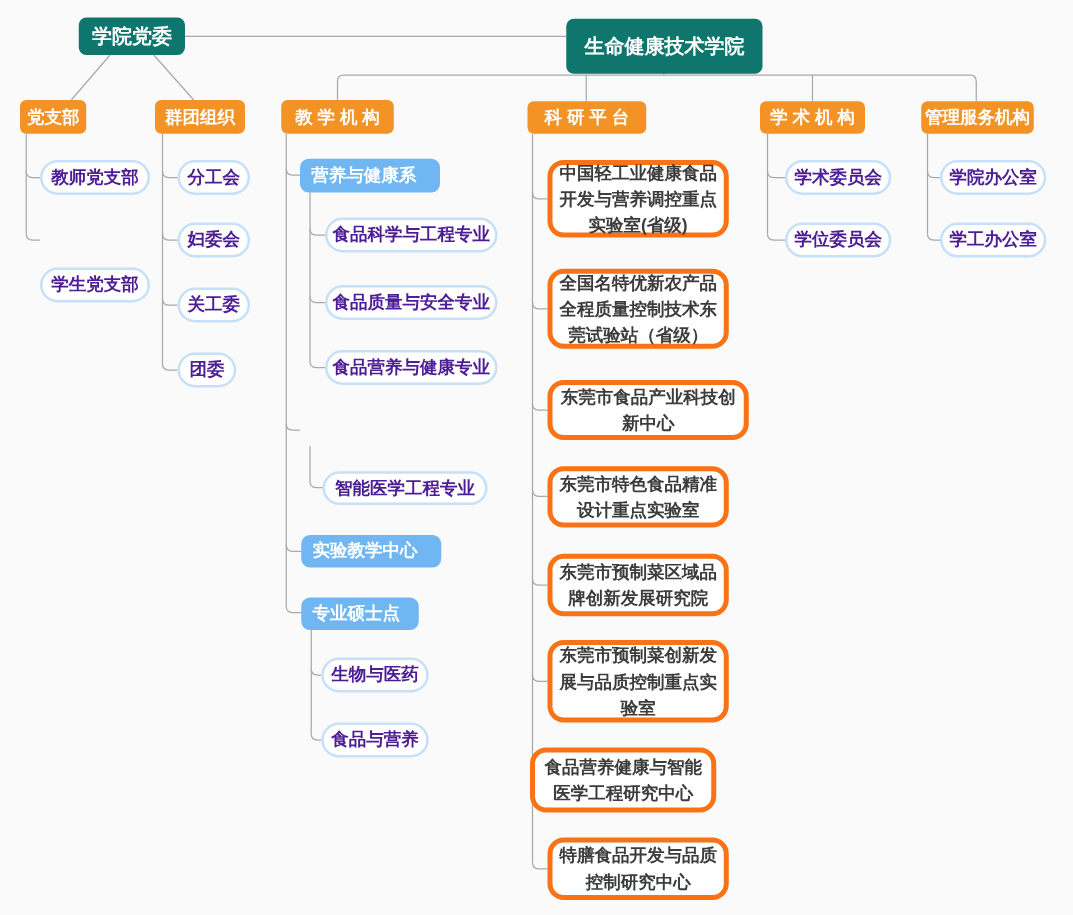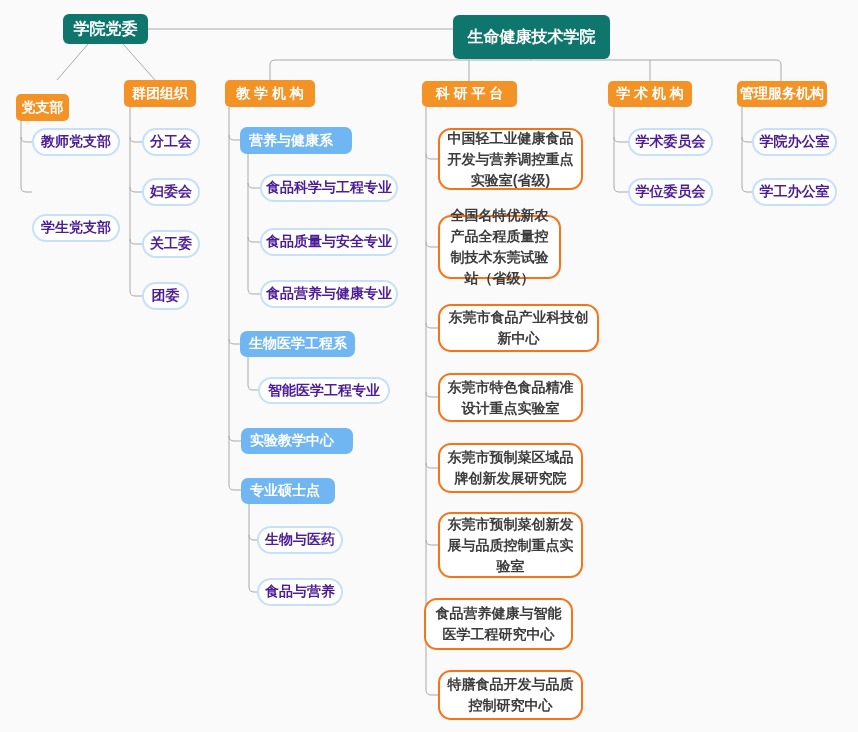--- a/index.html
+++ b/index.html
@@ -16,21 +16,21 @@
   .node{
     position:absolute;box-sizing:border-box;z-index:1;
     display:flex;align-items:center;justify-content:center;
     font-weight:bold;text-align:center;white-space:nowrap;
   }
   .green{background:#0f766e;color:#fff;border-radius:6px;font-size:16px;}
   .orange{background:#f39225;color:#fff;border-radius:5px;font-size:14px;}
   .blue{background:#6fb6f2;color:#fff;border-radius:7px;font-size:14px;justify-content:flex-start;padding-left:9px;}
   .pill{background:#fff;border:2px solid #c6e0f8;border-radius:15px;color:#4c1d95;font-size:14px;}
   .card{
-    background:#fff;border:2px solid #f97316;border-radius:13px;color:#3c3c3c;
+    background:#fff;border:4px solid #f97316;border-radius:13px;color:#3c3c3c;
     font-size:14px;line-height:21px;white-space:normal;padding:2px 4px;
   }
   .card span{display:block;width:100%;text-align:center;}
 </style>
 </head>
 <body>
 
 <div class="canvas">
 
   <svg class="connectors" width="858" height="732" viewBox="0 0 858 732">
@@ -86,53 +86,52 @@
     <path d="M614 187 Q614 192 619 192 H628"></path>
 
     <path d="M742 107 V187"></path>
     <path d="M742 137 Q742 142 747 142 H752"></path>
     <path d="M742 187 Q742 192 747 192 H752"></path>
   </svg>
 
   <div class="node green" style="left:63px;top:14px;width:85px;height:30px;">学院党委</div>
   <div class="node green" style="left:453px;top:15px;width:157px;height:44px;">生命健康技术学院</div>
 
-  <div class="node orange" style="left:16px;top:94px;width:53px;height:27px;">党支部</div>
+  <div class="node orange" style="left:16px;top:80px;width:53px;height:27px;">党支部</div>
   <div class="node orange" style="left:124px;top:80px;width:72px;height:27px;">群团组织</div>
   <div class="node orange" style="left:225px;top:80px;width:90px;height:27px;">教 学 机 构</div>
   <div class="node orange" style="left:422px;top:81px;width:95px;height:26px;">科 研 平 台</div>
   <div class="node orange" style="left:608px;top:81px;width:84px;height:26px;">学 术 机 构</div>
   <div class="node orange" style="left:737px;top:81px;width:90px;height:26px;">管理服务机构</div>
 
   <div class="node pill" style="left:32px;top:128px;width:88px;height:28px;">教师党支部</div>
   <div class="node pill" style="left:32px;top:178px;width:88px;height:28px;margin-top:36px;">学生党支部</div>
 
   <div class="node pill" style="left:142px;top:128px;width:58px;height:28px;">分工会</div>
   <div class="node pill" style="left:142px;top:178px;width:58px;height:28px;">妇委会</div>
   <div class="node pill" style="left:142px;top:230px;width:58px;height:28px;">关工委</div>
   <div class="node pill" style="left:142px;top:282px;width:47px;height:28px;">团委</div>
 
   <div class="node blue" style="left:240px;top:127px;width:112px;height:27px;">营养与健康系</div>
   <div class="node pill" style="left:260px;top:174px;width:138px;height:28px;">食品科学与工程专业</div>
   <div class="node pill" style="left:260px;top:228px;width:138px;height:28px;">食品质量与安全专业</div>
   <div class="node pill" style="left:260px;top:280px;width:138px;height:28px;">食品营养与健康专业</div>
 
-  <div class="node blue" style="left:240px;top:331px;width:115px;height:26px;">生物医学工程系</div>
   <div class="node pill" style="left:258px;top:377px;width:132px;height:27px;">智能医学工程专业</div>
 
   <div class="node blue" style="left:241px;top:428px;width:112px;height:26px;">实验教学中心</div>
 
   <div class="node blue" style="left:241px;top:478px;width:94px;height:26px;">专业硕士点</div>
   <div class="node pill" style="left:257px;top:526px;width:86px;height:28px;">生物与医药</div>
   <div class="node pill" style="left:257px;top:578px;width:86px;height:28px;">食品与营养</div>
 
   <div class="node card" style="left:438px;top:128px;width:145px;height:62px;">
     <span>中国轻工业健康食品开发与营养调控重点实验室(省级)</span>
   </div>
-  <div class="node card" style="left:438px;top:215px;width:123px;height:64px;">
+  <div class="node card" style="left:438px;top:215px;width:145px;height:64px;">
     <span>全国名特优新农产品全程质量控制技术东莞试验站（省级）</span>
   </div>
   <div class="node card" style="left:438px;top:304px;width:161px;height:48px;">
     <span>东莞市食品产业科技创新中心</span>
   </div>
   <div class="node card" style="left:438px;top:373px;width:145px;height:49px;">
     <span>东莞市特色食品精准设计重点实验室</span>
   </div>
   <div class="node card" style="left:438px;top:443px;width:145px;height:50px;">
     <span>东莞市预制菜区域品牌创新发展研究院</span>

